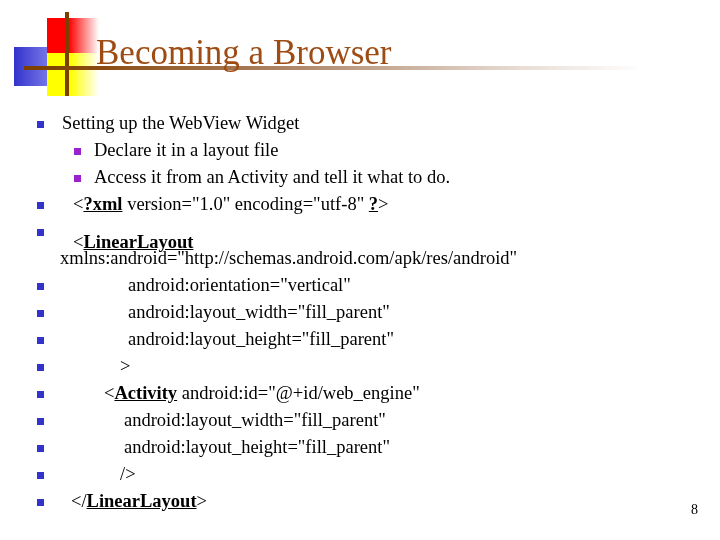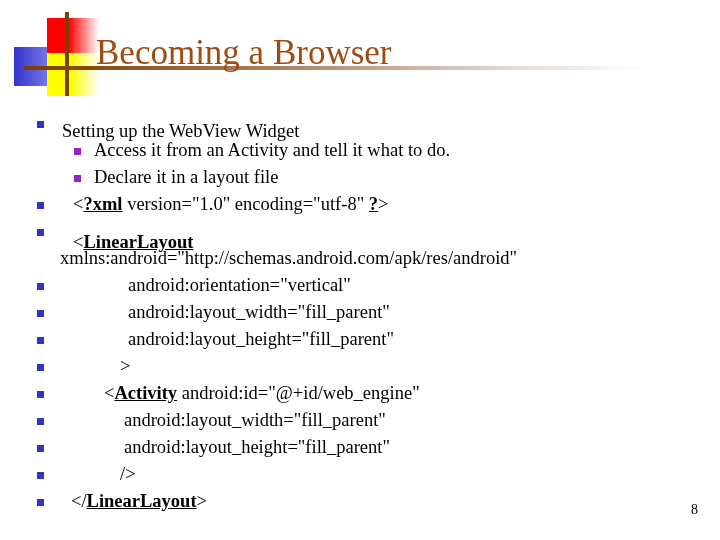--- a/index.html
+++ b/index.html
@@ -89,21 +89,21 @@
     width: 7px;
     height: 7px;
     top: 11px;
   }
   .bullet.lvl1 { background: #3333cc; left: 37px; }
   .bullet.lvl2 { background: #9922cc; left: 74px; }
 
   .txt { position: absolute; top: 0; }
 
   
-  .i-a  { left: 62px; margin-top: 8px; }    
+  .i-a  { left: 62px; }    
   .i-b  { left: 94px; }    
   .i-c  { left: 73px; }    
   .i-d  { left: 73px; margin-top: 11px; }    
   .i-e  { left: 60px; }    
   .i-f  { left: 128px; }   
   .i-g  { left: 120px; }   
   .i-h  { left: 104px; }   
   .i-i  { left: 124px; }   
   .i-j  { left: 120px; }   
   .i-k  { left: 71px; }    
@@ -135,27 +135,27 @@
 
   <div id="title">Becoming a Browser</div>
 
   <div id="body">
       <div class="line">
         <span class="bullet lvl1"></span>
         <span class="txt i-a">Setting up the WebView Widget</span>
       </div>
       <div class="line">
         <span class="bullet lvl2"></span>
+        <span class="txt i-b">Declare it in a layout file</span>
+      </div>
+      <div class="line">
+        <span class="bullet lvl2"></span>
         <span class="txt i-b">Access it from an Activity and tell it what to do.</span>
       </div>
       <div class="line">
-        <span class="bullet lvl2"></span>
-        <span class="txt i-b">Declare it in a layout file</span>
-      </div>
-      <div class="line">
         <span class="bullet lvl1"></span>
         <span class="txt i-c">&lt;<span class="b">?xml</span>  version="1.0" encoding="utf-8" <span class="b">?</span>&gt;</span>
       </div>
       <div class="line">
         <span class="bullet lvl1"></span>
         <span class="txt i-d">&lt;<span class="b">LinearLayout</span></span>
       </div>
       <div class="line">
         <span class="txt i-e">xmlns:android="http://schemas.android.com/apk/res/android"</span>
       </div>

